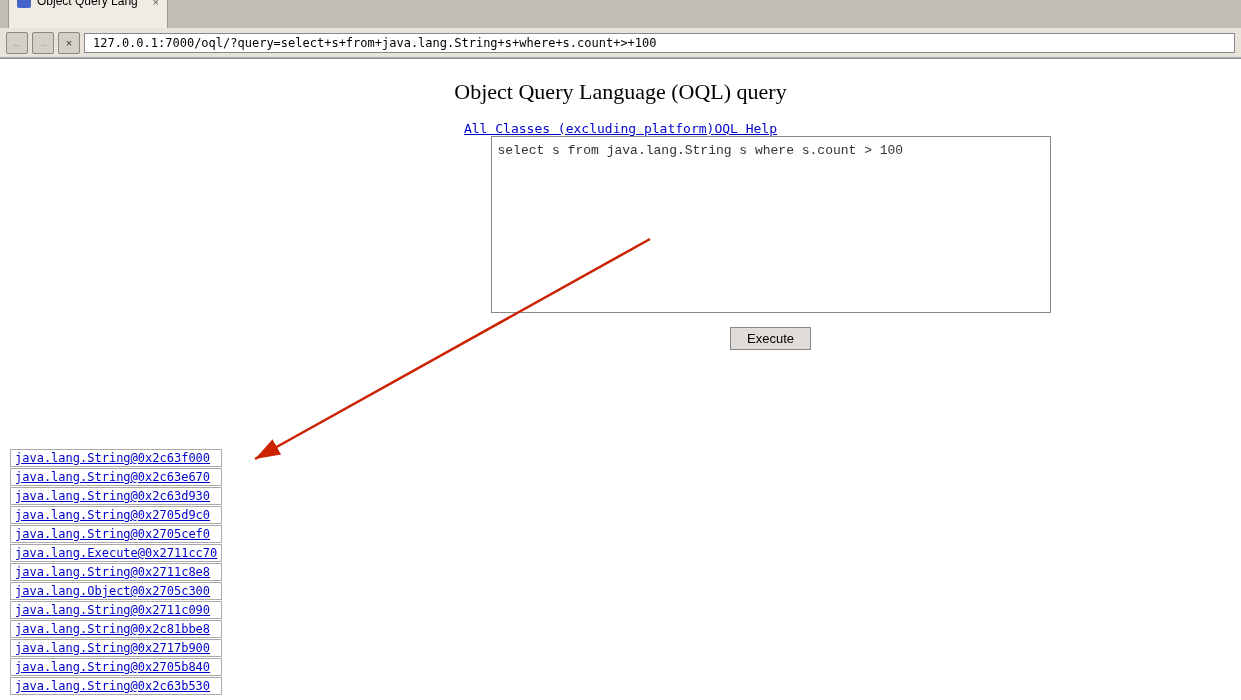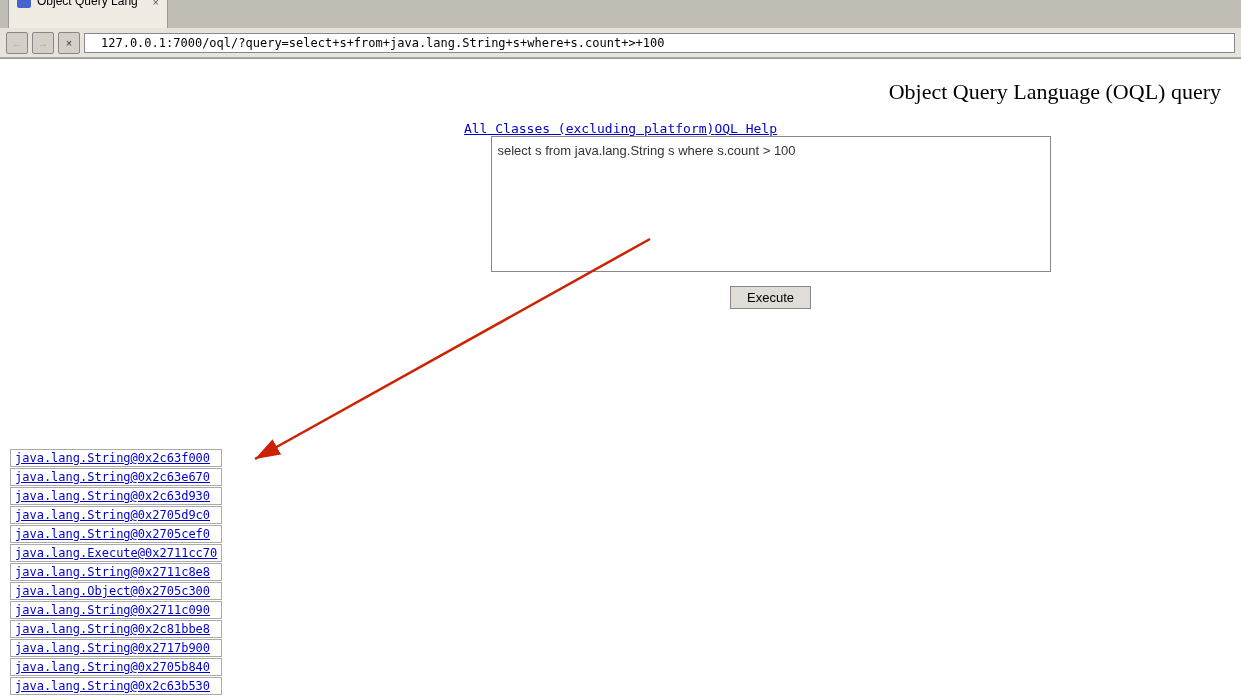--- a/index.html
+++ b/index.html
@@ -79,35 +79,35 @@
 
     .nav-btn.disabled {
       color: #aaa;
     }
 
     .address-bar {
       flex: 1;
       height: 20px;
       border: 1px solid #888;
       background: white;
-      padding: 0 16px;
+      padding: 0 8px;
       font-size: 12px;
       font-family: monospace;
     }
 
     
     .page-content {
       background: white;
       min-height: 642px;
       padding: 20px;
       position: relative;
     }
 
     .page-title {
-      text-align: right;
+      text-align: center;
       font-size: 22px;
       font-weight: normal;
       color: #000;
       margin-bottom: 16px;
       font-family: serif;
     }
 
     .links-row {
       text-align: center;
     }
@@ -121,25 +121,25 @@
 
     .query-section {
       display: flex;
       flex-direction: column;
       align-items: center;
       margin-left: 300px;
     }
 
     .query-textarea {
       width: 560px;
-      height: 136px;
+      height: 177px;
       border: 1px solid #888;
       padding: 6px;
       font-size: 13px;
-      font-family: Liberation Sans, sans-serif;
+      font-family: Liberation Mono, monospace;
       resize: none;
       color: #333;
     }
 
     .execute-btn {
       margin-top: 14px;
       padding: 3px 16px;
       background: #e0ddd8;
       border: 1px solid #888;
       font-size: 13px;

